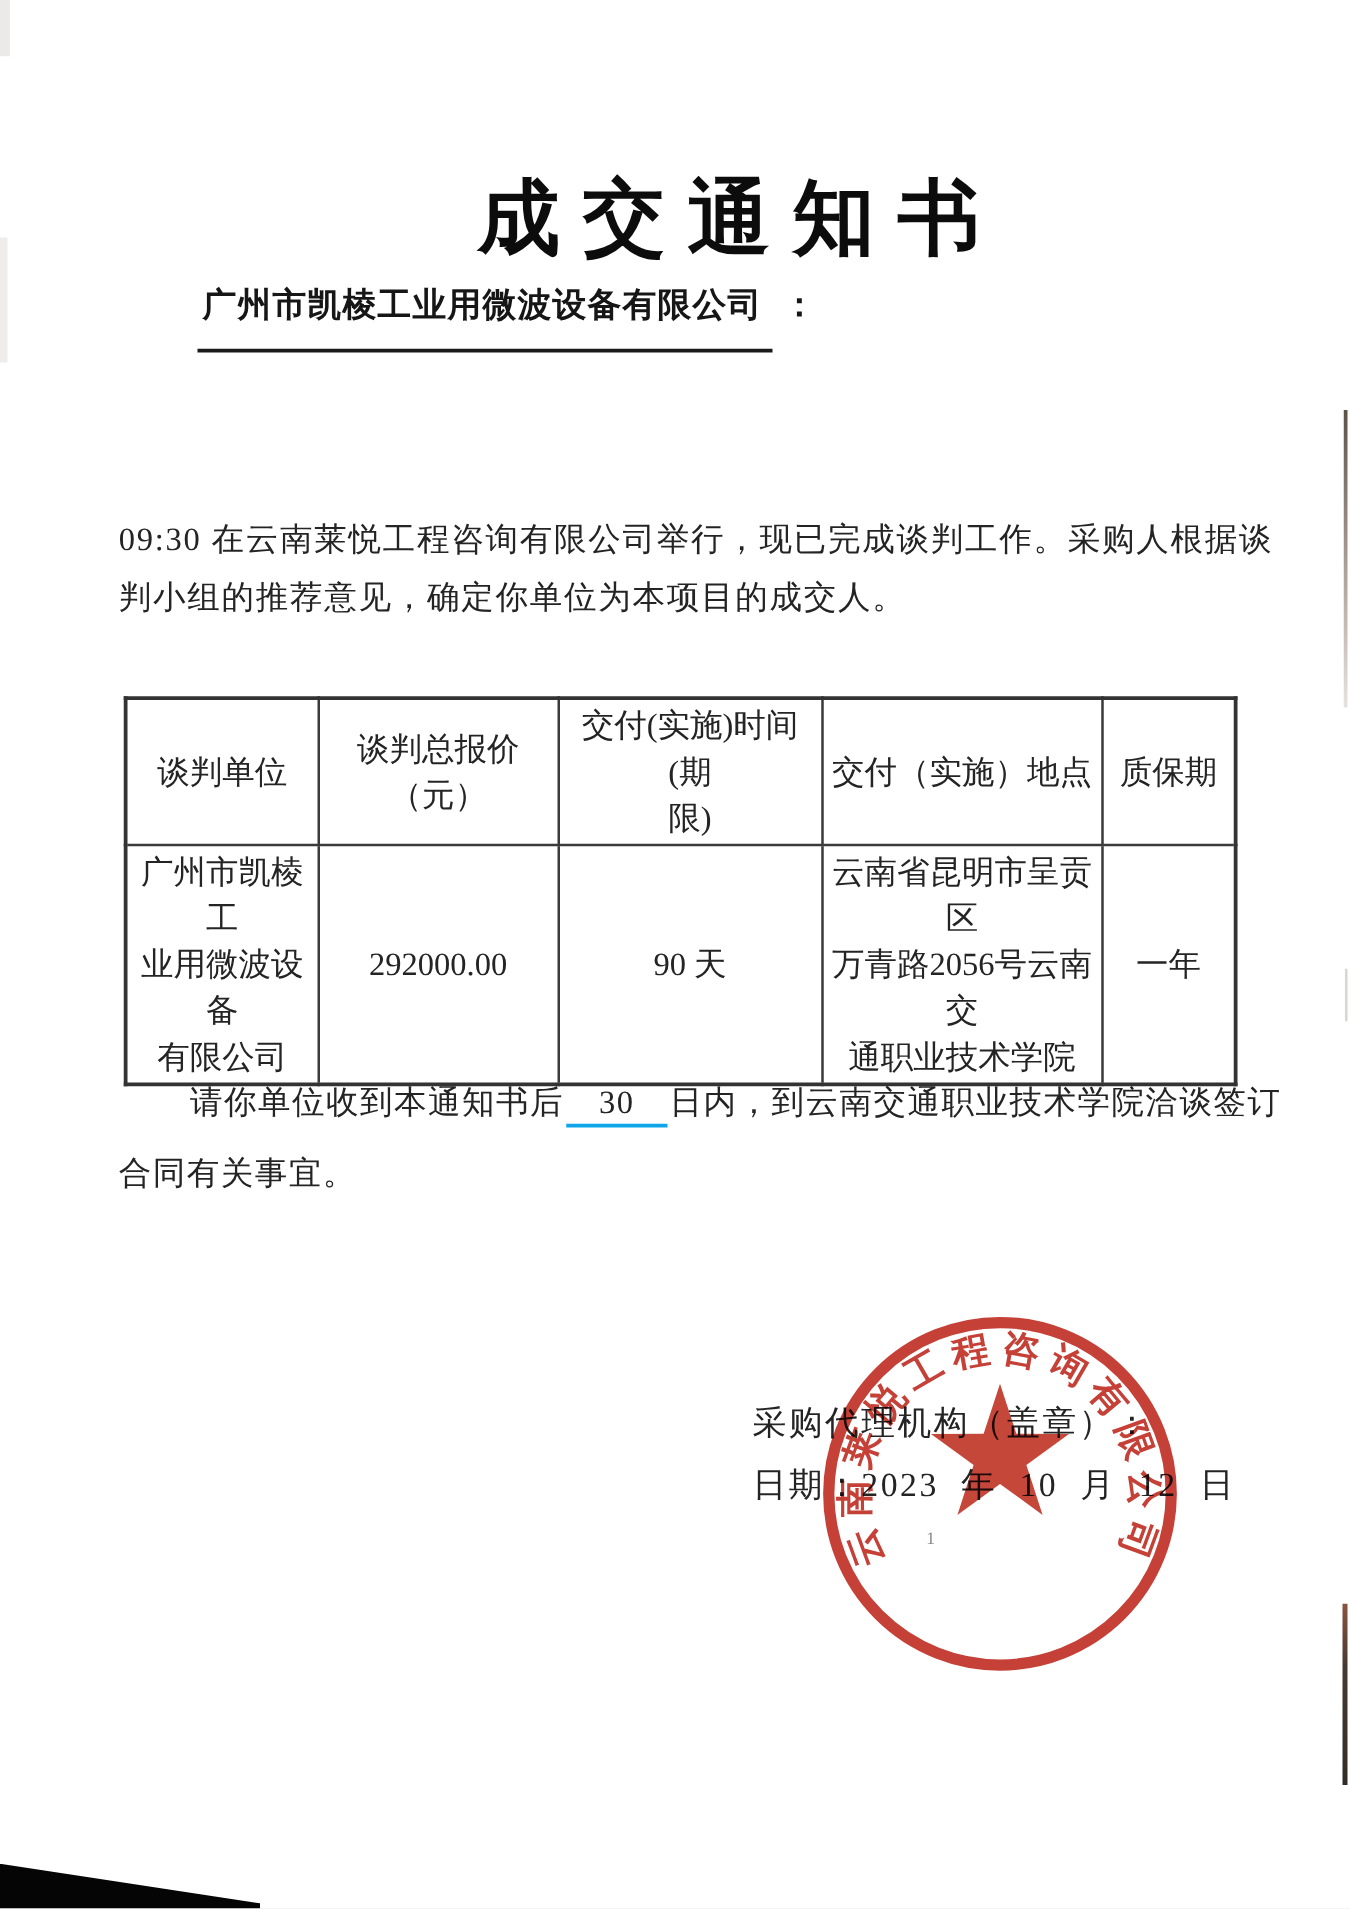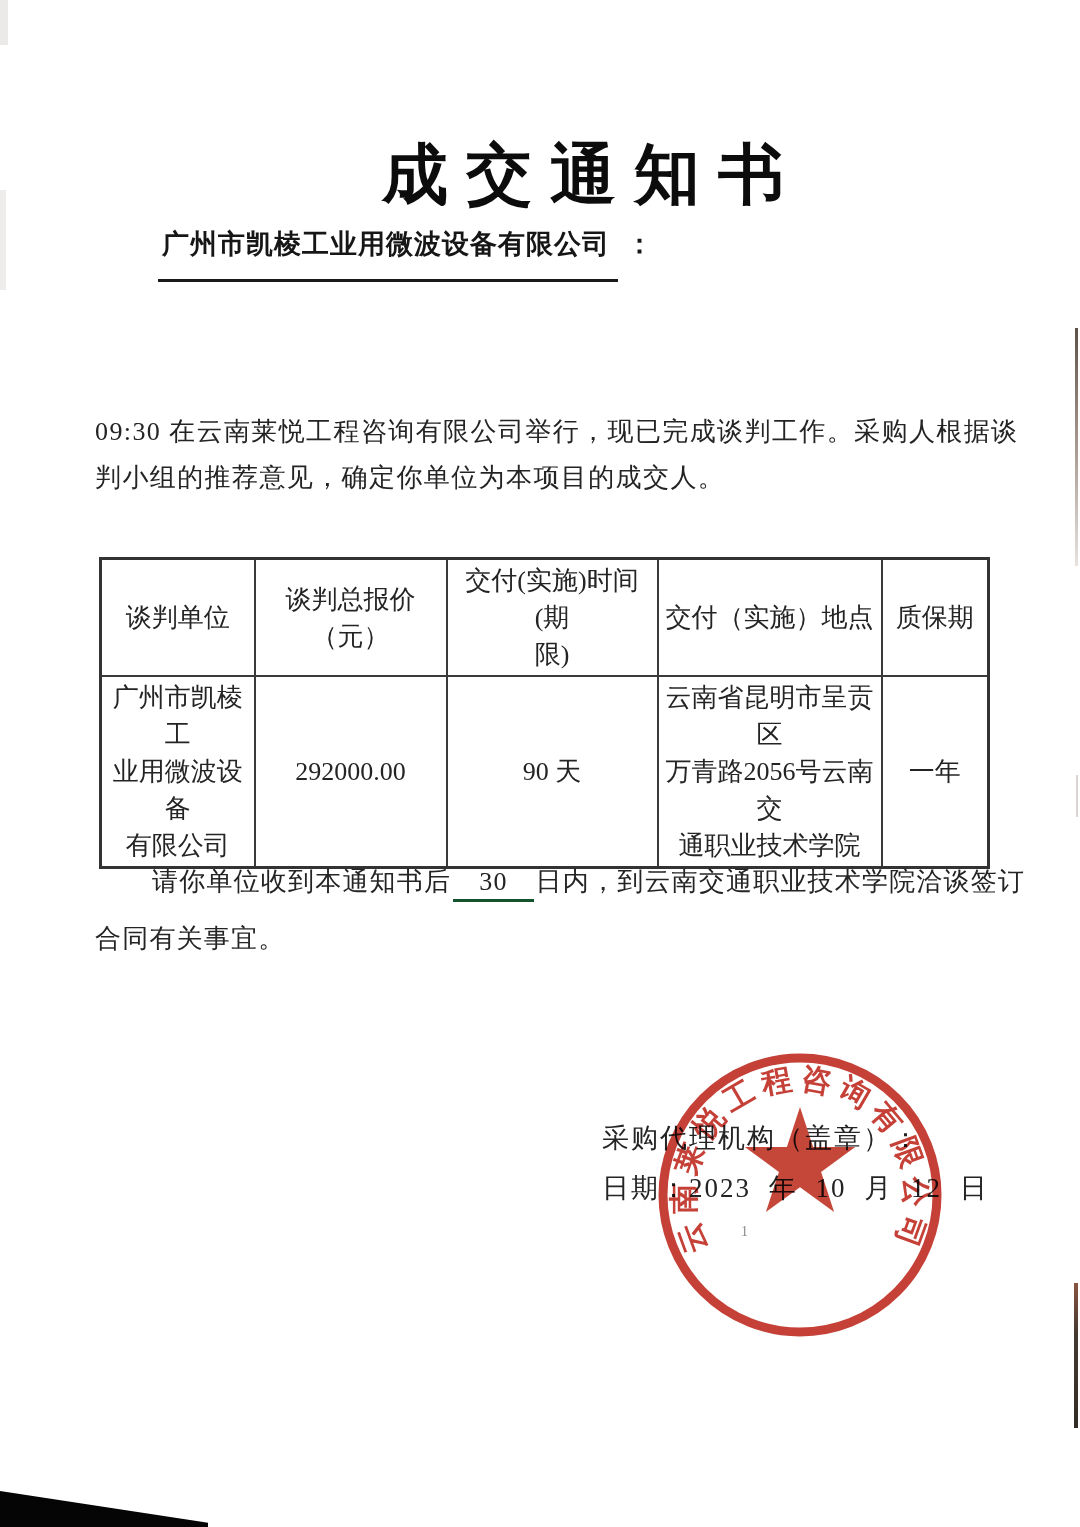--- a/index.html
+++ b/index.html
@@ -58,21 +58,21 @@
   table.deal{border:3px solid #333;}
   tr.hdr{height:78px;}
   tr.bdy{height:152px;margin-top:16px;}
   
   .notice-line{
     position:absolute;left:95px;width:920px;
     font-size:26px;letter-spacing:1.2px;white-space:nowrap;color:#242424;
   }
   .days-underline{
     display:inline-block;
-    border-bottom:3px solid #14532d;
+    border-bottom:3px solid #0ea5e9;
     padding:0 26px 2px 26px;
     margin:0 2px;
     line-height:30px;
     font-family:Liberation Serif, serif;
   }
   
   .sign-line{
     position:absolute;left:602px;
     font-size:27px;letter-spacing:2px;white-space:nowrap;color:#242424;
   }

